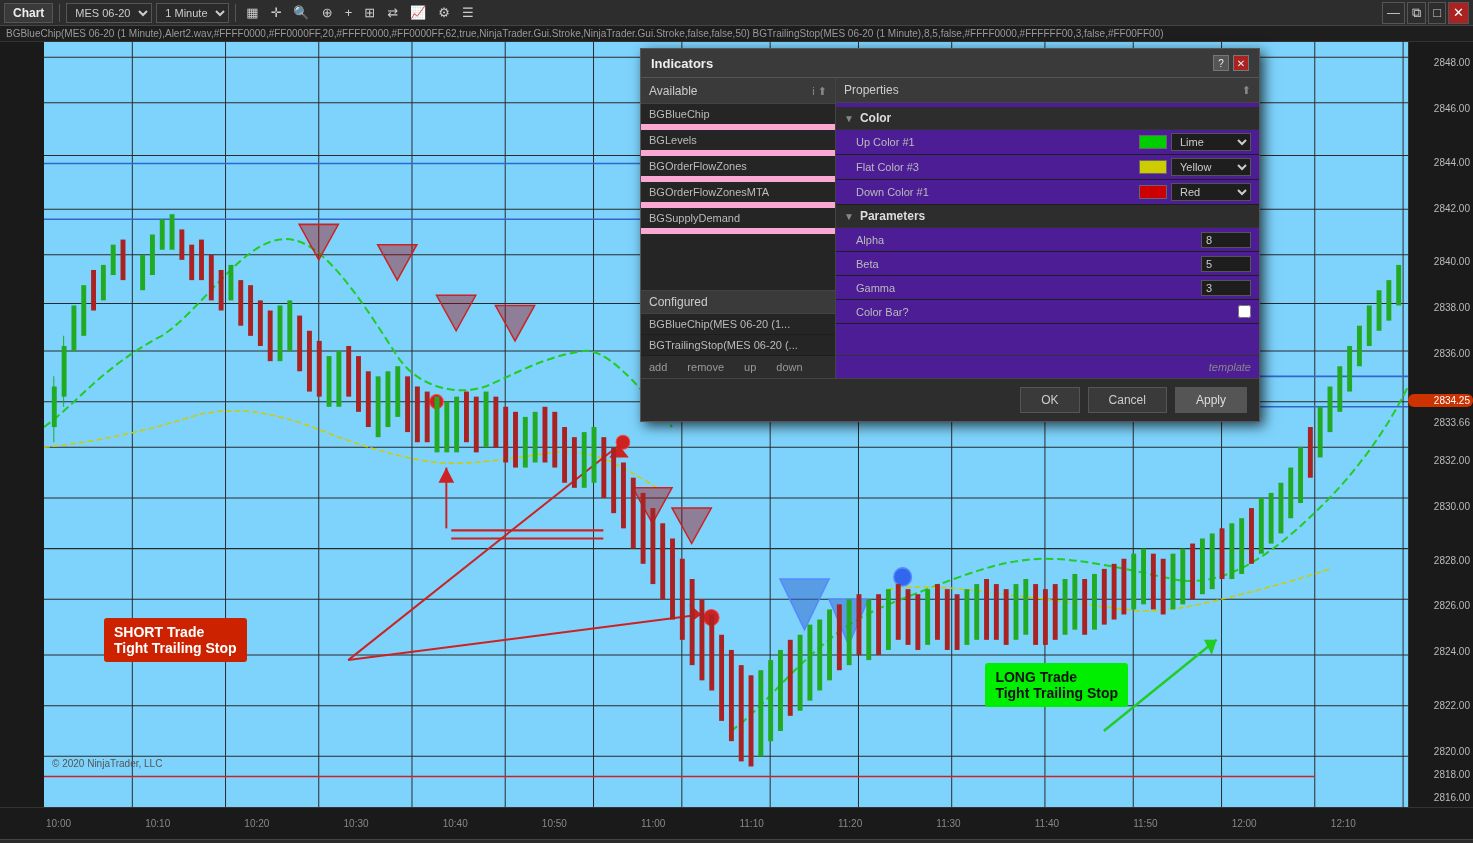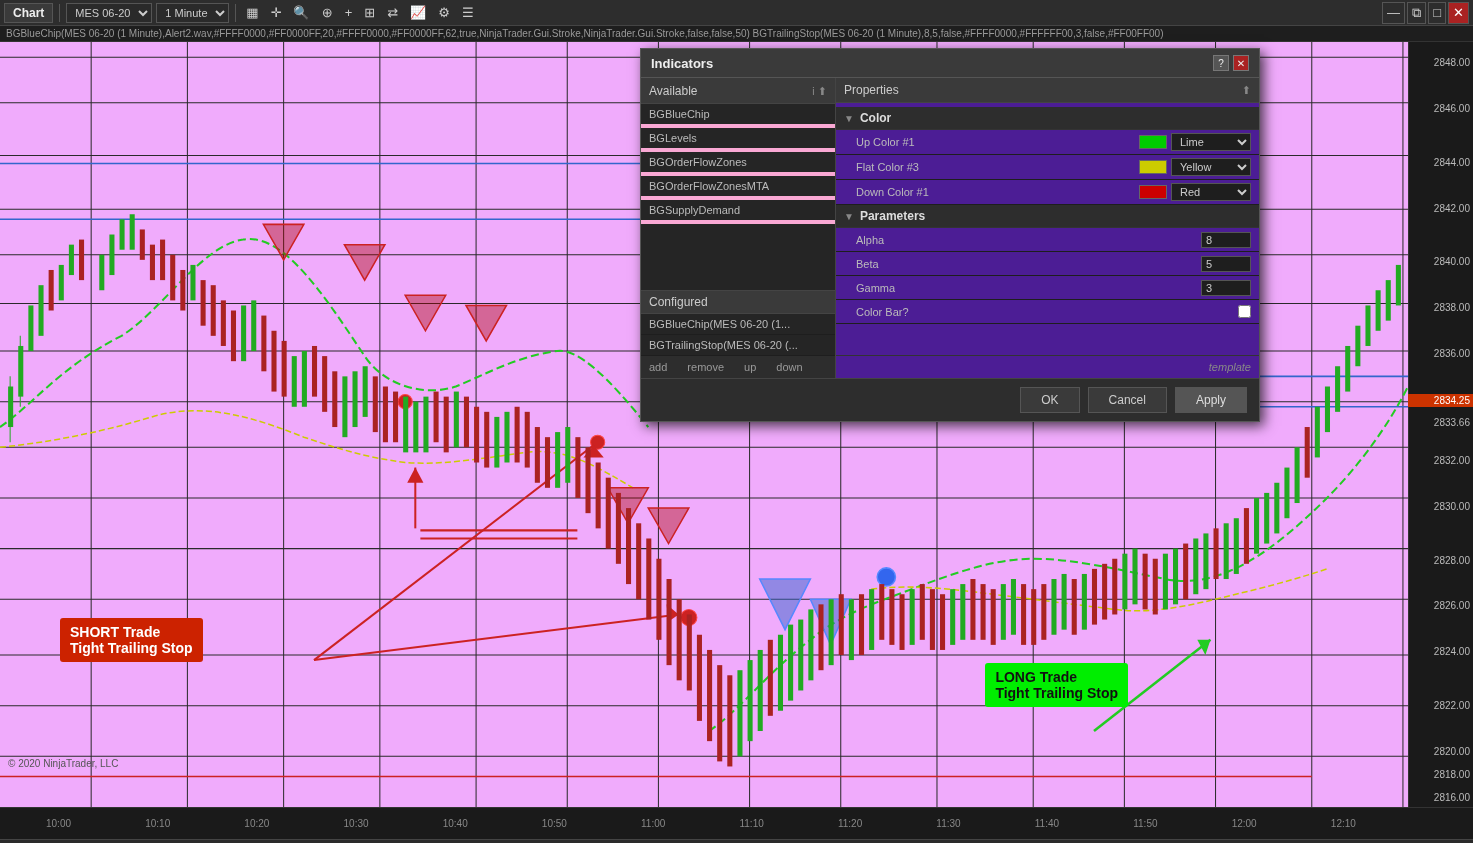--- a/index.html
+++ b/index.html
@@ -56,23 +56,24 @@
     
     #main-area {
       display: flex;
       height: calc(843px - 26px - 20px - 32px);
       position: relative;
     }
 
     
     #chart-canvas {
       flex: 1;
-      background: #f0abfc;
+      background: #7dd3fc;
       position: relative;
       overflow: hidden;
+      margin-left: 44px;
     }
 
     
     #price-axis {
       width: 65px;
       background: #1a1a1a;
       border-left: 1px solid #333;
       position: relative;
     }
 
@@ -122,21 +123,21 @@
       font-size: 10px;
       color: #bbb;
       padding-right: 3px;
       width: 65px;
       text-align: right;
     }
     .price-label-highlight {
       background: #cc3300;
       color: white;
       padding: 1px 3px;
-      border-radius: 0;
+      border-radius: 6px;
     }
 
     
     #copyright {
       position: absolute;
       bottom: 38px;
       left: 8px;
       font-size: 10px;
       color: #555;
     }
@@ -220,21 +221,21 @@
     #available-list {
       flex: 1;
       overflow-y: auto;
       background: #252525;
     }
     .available-item {
       padding: 4px 8px;
       cursor: pointer;
       color: #bbb;
       font-size: 11px;
-      border-bottom: 4px solid #f9a8d4;
+      border-bottom: 6px solid #f9a8d4;
     }
 
     
     #configured-section {
       background: #2d2d2d;
       border-top: 1px solid #444;
     }
     #configured-header {
       background: #3a3a3a;
       padding: 4px 8px;

